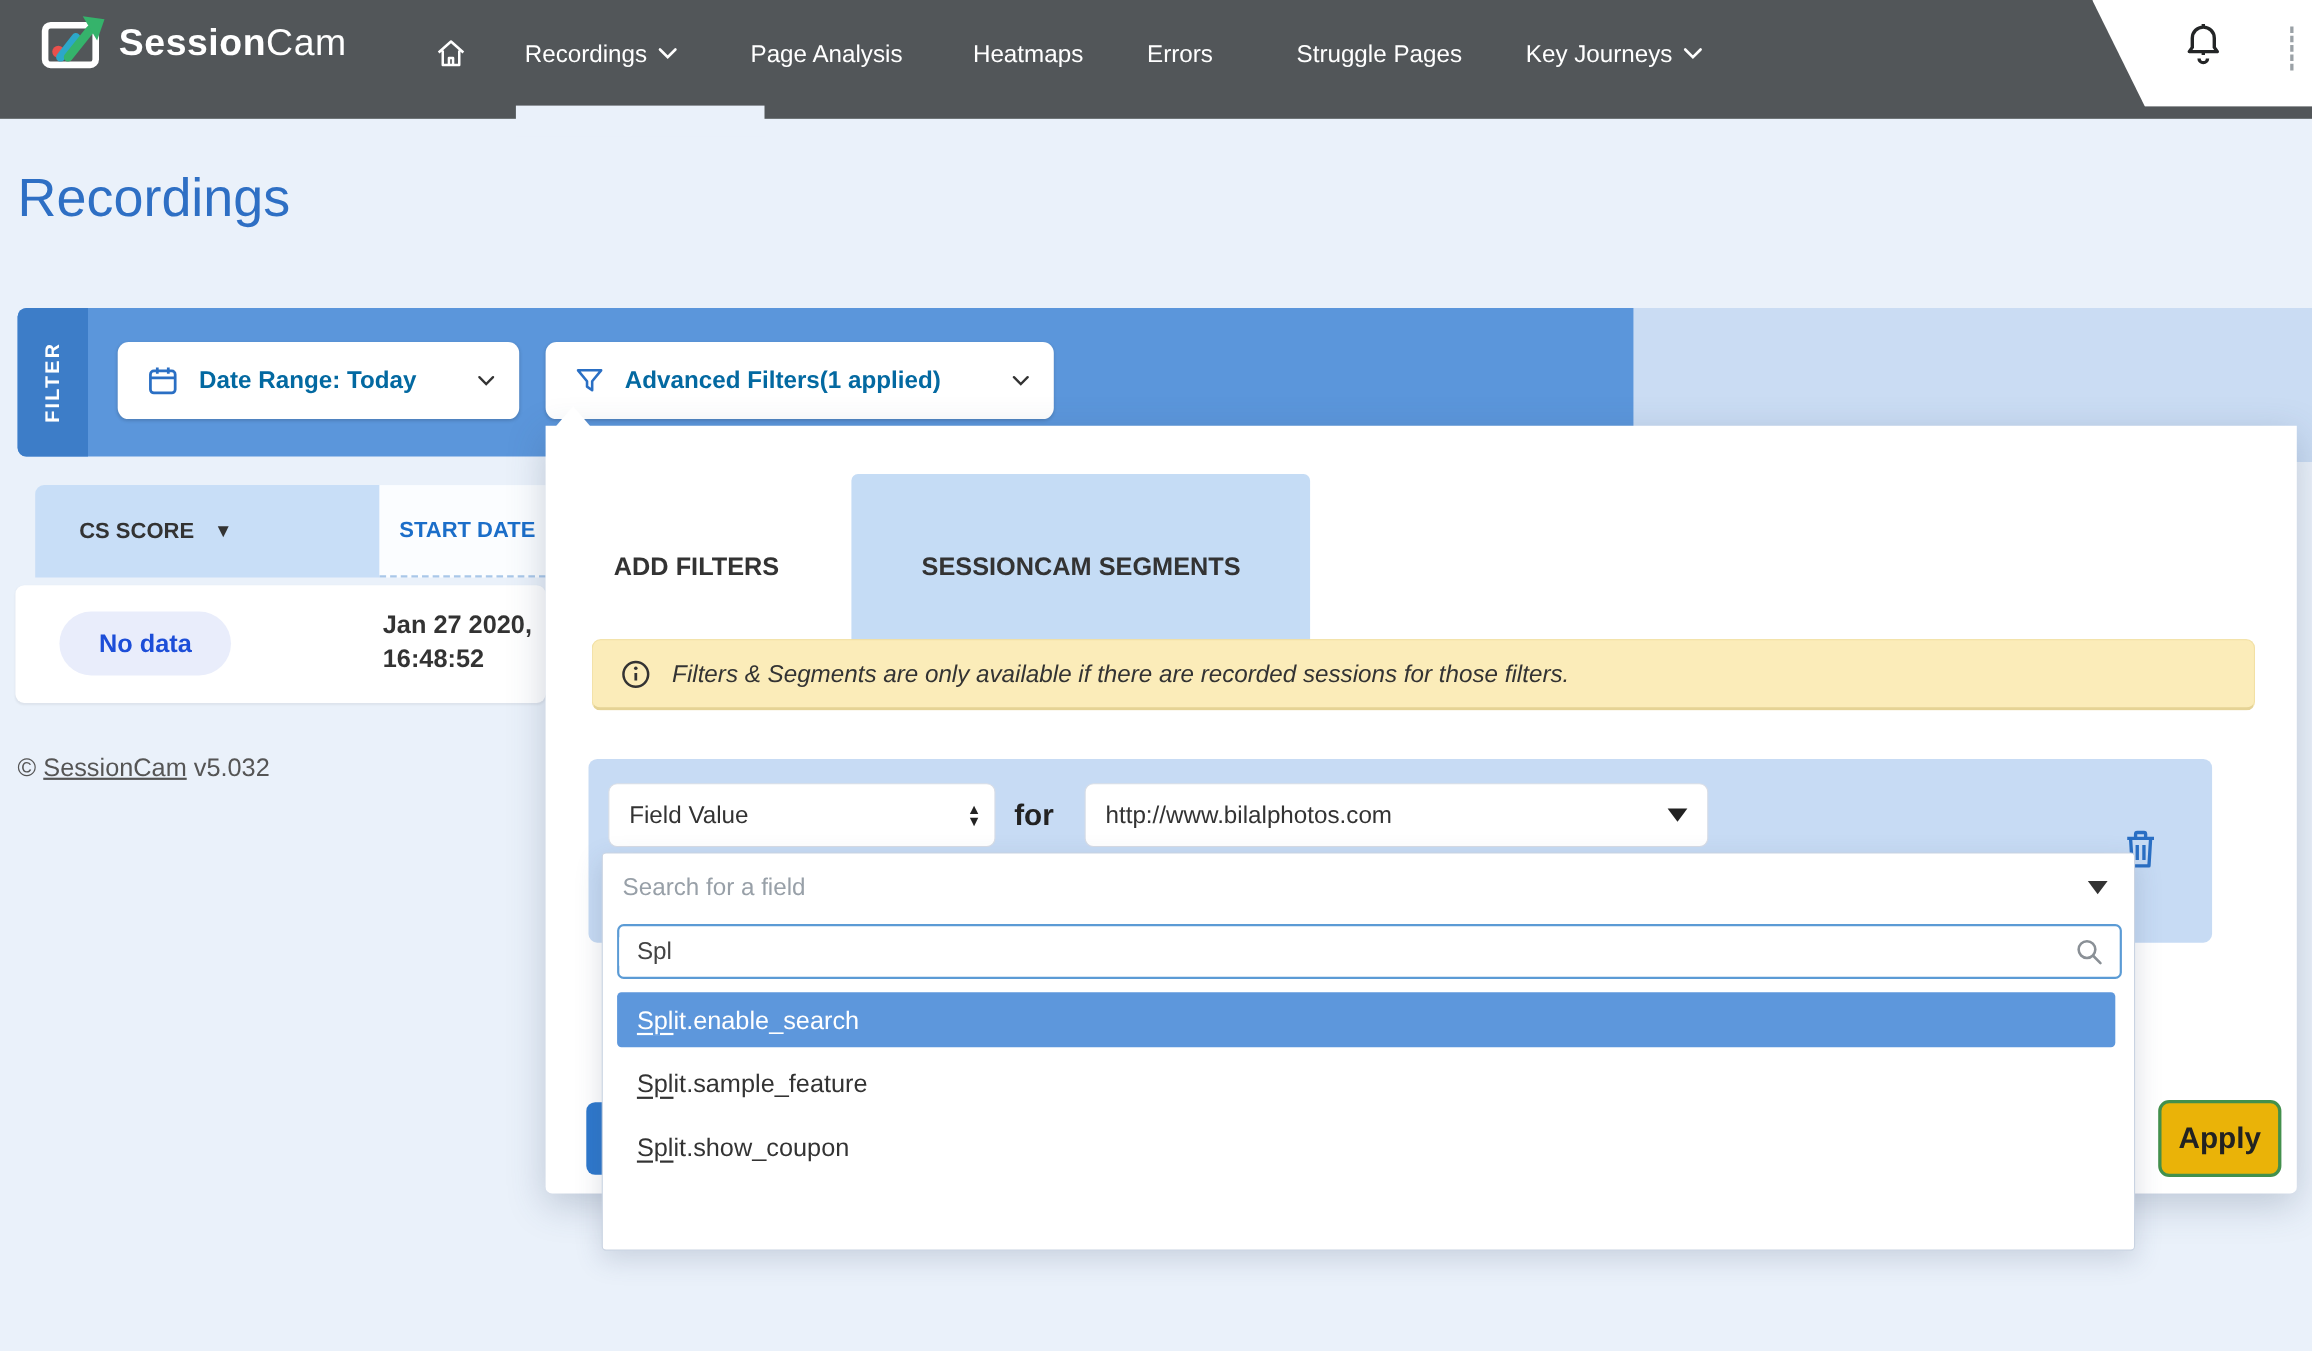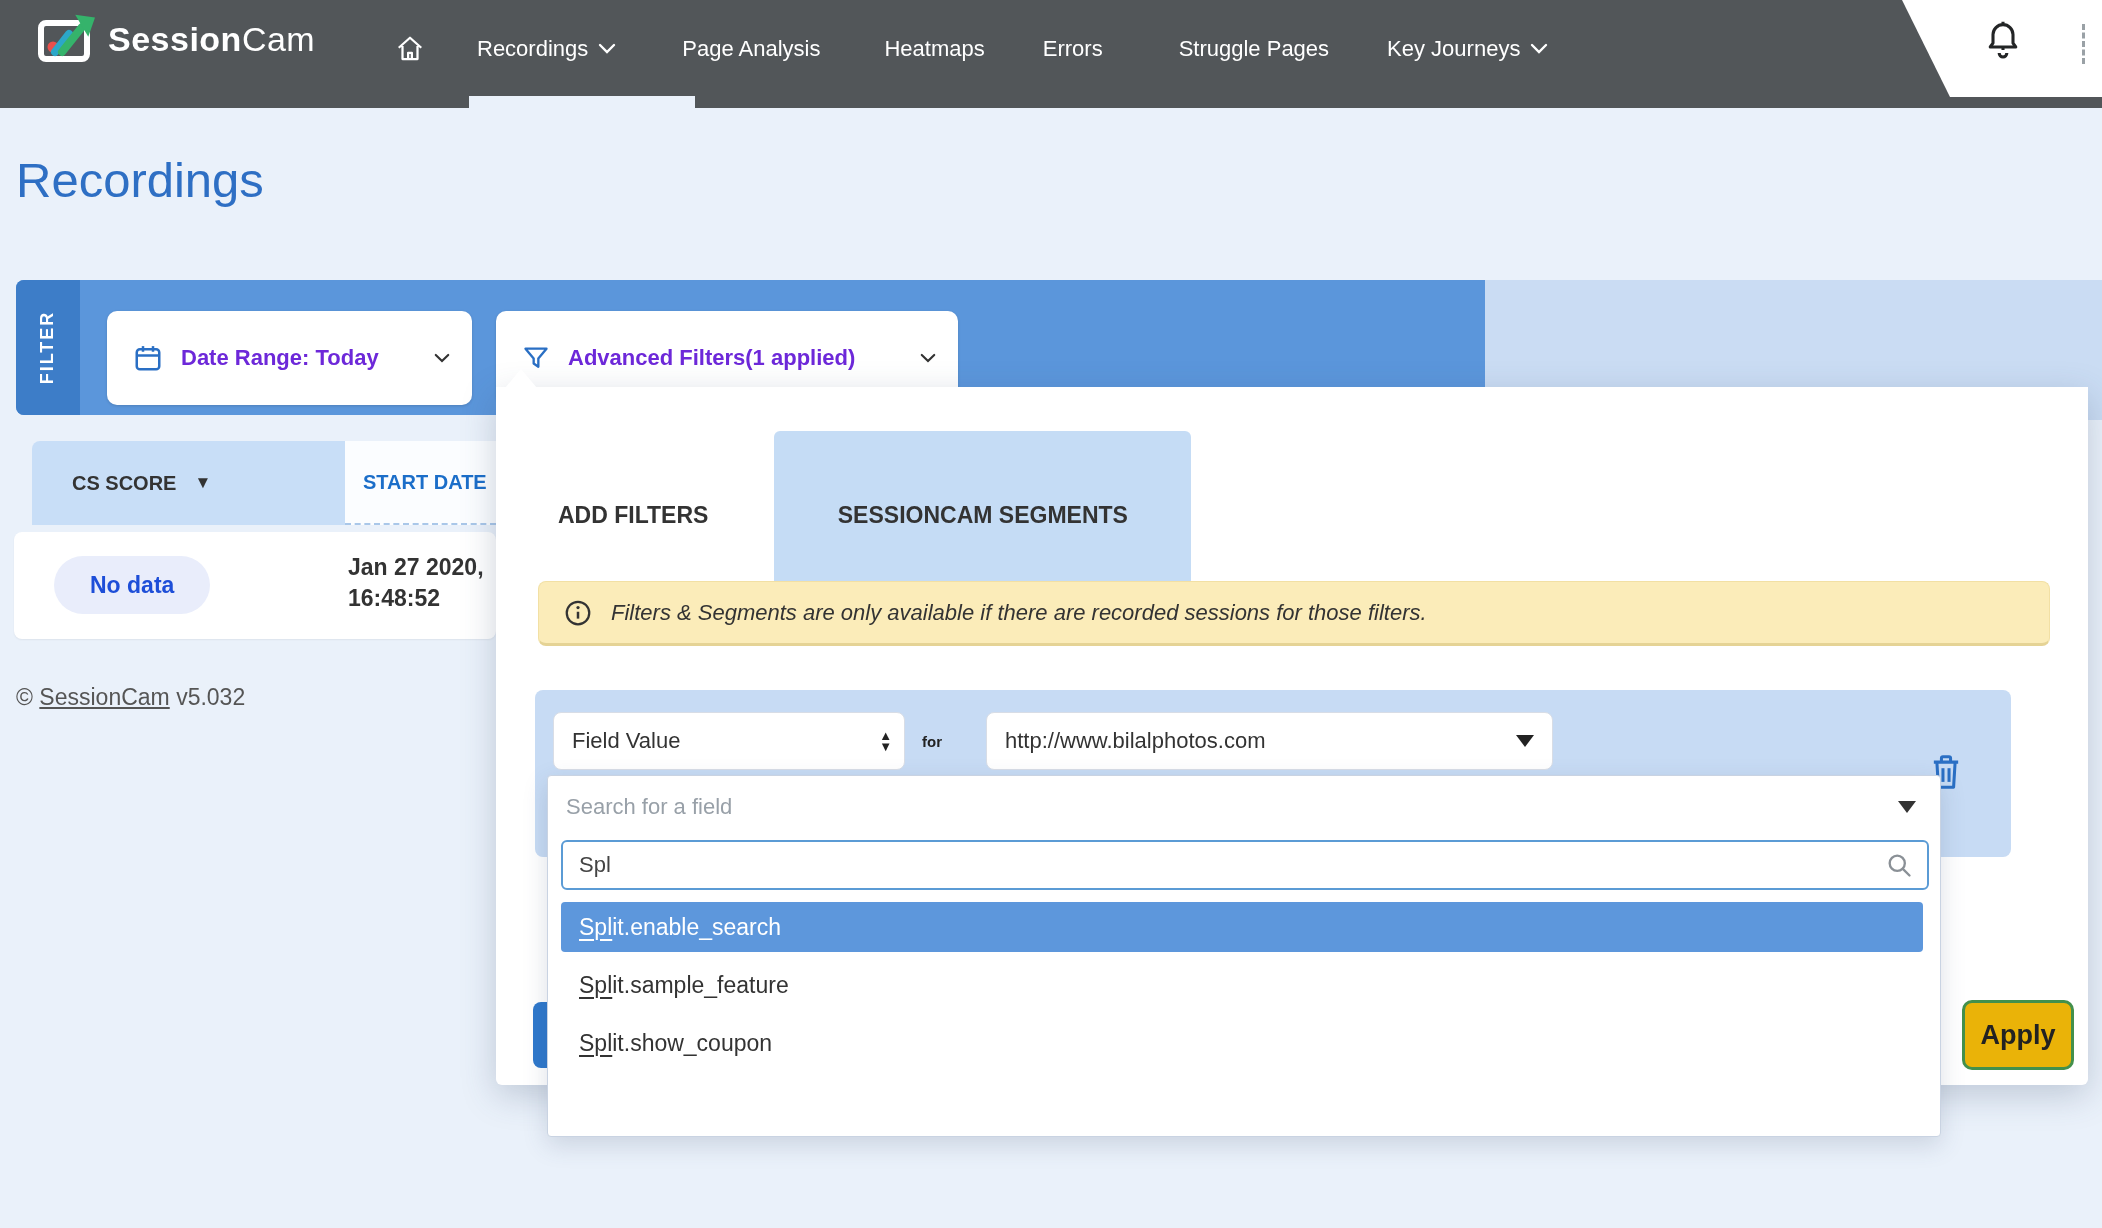--- a/index.html
+++ b/index.html
@@ -32,21 +32,21 @@
     clip-path:polygon(0 0, 200px 0, 200px 97px, 48px 97px); z-index:7; }
   .bell { position:absolute; right:80px; top:20px; z-index:8; cursor:pointer; }
   .kebab { position:absolute; right:17px; top:24px; height:40px; width:0; border-left:3px dashed #9aa1a6; z-index:8; cursor:pointer; }
   
   .page-title { position:absolute; left:16px; top:152px; font-size:49px; font-weight:300; color:#2e6fc4; }
   
   .fbar { position:absolute; left:16px; top:280px; width:1469px; height:135px; background:#5b96db; border-radius:8px 0 0 8px; z-index:2; }
   .fband { position:absolute; left:1485px; top:280px; width:617px; height:140px; background:#cadcf3; z-index:1; }
   .ftab { position:absolute; left:0; top:0; width:64px; height:135px; background:#3d7dc8; border-radius:8px 0 0 8px; display:flex; align-items:center; justify-content:center; cursor:pointer; }
   .ftab span { color:#fff; font-size:18px; font-weight:700; letter-spacing:2px; transform:rotate(-90deg); }
-  .fbtn { position:absolute; top:31px; height:94px; background:#fff; border-radius:10px; display:flex; align-items:center; box-shadow:0 1px 3px rgba(0,0,0,.15); cursor:pointer; font-size:22px; font-weight:600; color:#6d28d9; }
+  .fbtn { position:absolute; top:31px; height:70px; background:#fff; border-radius:10px; display:flex; align-items:center; box-shadow:0 1px 3px rgba(0,0,0,.15); cursor:pointer; font-size:22px; font-weight:600; color:#0369a1; }
   .fbtn .lbl { margin:0 18px; }
   .btn-date { left:91px; width:365px; padding-left:26px; }
   .btn-adv  { left:480px; width:462px; padding-left:26px; }
   .chev { margin-left:auto; margin-right:22px; }
   .fsearch { position:absolute; left:968px; top:31px; width:462px; height:74px; display:flex; }
   .fsearch input { flex:1; border:none; outline:none; background:#fff; border-radius:10px 0 0 10px; font-size:22px; font-style:italic; color:#555; padding:0 22px; font-family:"Liberation Sans",sans-serif; }
   .fsearch input::placeholder { color:#666; font-style:italic; }
   .fsearch .sbtn { width:97px; background:#d9e5f6; border:none; border-radius:0 10px 10px 0; display:flex; align-items:center; justify-content:center; cursor:pointer; }
   
   .thead { position:absolute; left:14px; top:441px; width:482px; height:84px; display:flex; z-index:1;padding-left:18px; }
@@ -68,21 +68,21 @@
   .notice { position:absolute; left:42px; top:194px; width:1512px; height:65px; background:#fbecb9; border:1px solid #f2e0a4; border-bottom:3px solid #e5d395; border-radius:8px; display:flex; align-items:center; z-index:11; }
   .notice .txt { font-size:22px; font-style:italic; color:#333; margin-left:18px; }
   .notice svg { margin-left:24px; flex:none; }
   .frow { position:absolute; left:39px; top:303px; width:1476px; height:167px; background:#c7dbf4; border-radius:8px; z-index:11; }
   .sel { position:absolute; top:22px; height:58px; background:#fff; border:1px solid #d8dde6; border-radius:8px; display:flex; align-items:center; font-size:22px; color:#333; cursor:pointer; }
   .sel .val { margin-left:18px; }
   .sel-field { left:18px; width:352px; }
   .sel-site { left:451px; width:567px; }
   .spinner { margin-left:auto; margin-right:12px; display:flex; flex-direction:column; line-height:11px; font-size:13px; color:#222; }
   .caret-dn { margin-left:auto; margin-right:18px; width:0; height:0; border-left:9px solid transparent; border-right:9px solid transparent; border-top:12px solid #222; }
-  .for-lbl { position:absolute; left:387px; top:22px; height:58px; display:flex; align-items:center; font-size:15px; font-weight:700; color:#222; }
+  .for-lbl { position:absolute; left:387px; top:22px; height:58px; display:flex; align-items:center; font-size:27px; font-weight:700; color:#222; }
   .trash { position:absolute; right:48px; top:63px; cursor:pointer; }
   .add-sliver { position:absolute; left:533px; top:1002px; width:26px; height:66px; background:#2e78cc; border-radius:8px; z-index:11; }
   .apply { position:absolute; left:1466px; top:613px; width:112px; height:70px; background:#eab308; border:3px solid #43904c; border-radius:10px; font-size:27px; font-weight:600; color:#222; cursor:pointer; font-family:"Liberation Sans",sans-serif; z-index:12; }
   
   .fieldbox { position:absolute; left:547px; top:775px; width:1394px; height:362px; background:#fff; border:1px solid #c9d3e2; border-radius:4px; box-shadow:0 8px 24px rgba(60,80,110,.18); z-index:20; }
   .fb-head { height:62px; display:flex; align-items:center; cursor:pointer; }
   .fb-head .ph { margin-left:18px; font-size:22px; color:#98a0a8; }
   .fb-head .caret { margin-left:auto; margin-right:24px; width:0; height:0; border-left:9px solid transparent; border-right:9px solid transparent; border-top:12px solid #333; }
   .fb-input { position:absolute; left:13px; top:64px; width:1368px; height:50px; border:2px solid #5b9bd5; border-radius:6px; display:flex; align-items:center; background:#fff; }
   .fb-input input { flex:1; border:none; outline:none; font-size:22px; color:#444; padding:0 16px; font-family:"Liberation Sans",sans-serif; }

